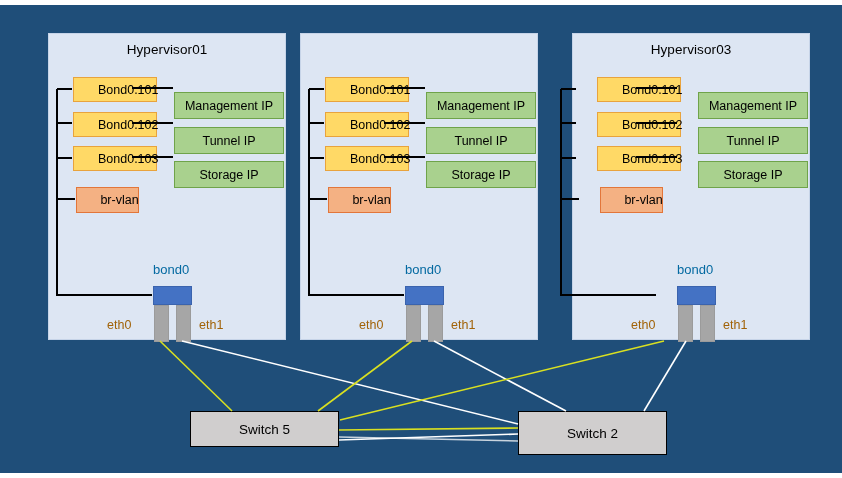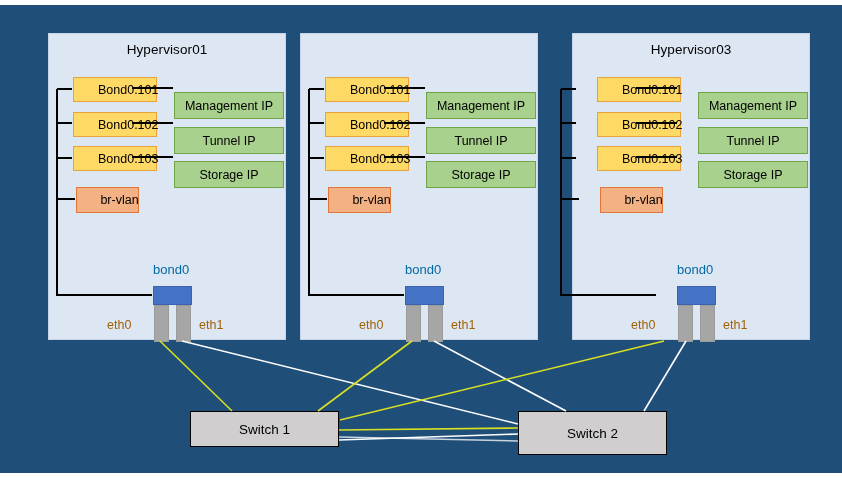--- a/index.html
+++ b/index.html
@@ -265,21 +265,21 @@
       <path d="M561,123 L576,123"></path>
       <path d="M561,158 L576,158"></path>
       <path d="M561,199 L579,199"></path>
       <path d="M636,88 L677,88"></path>
       <path d="M636,123 L677,123"></path>
       <path d="M636,157 L677,157"></path>
     </g>
   </svg>
 
   <div class="switch" style="left:190px; top:411px; width:149px; height:36px;">
-    <span>Switch 1</span>
+    <span>Switch 5</span>
   </div>
   <div class="switch" style="left:518px; top:411px; width:149px; height:44px;">
     <span>Switch 2</span>
   </div>
 
   <svg id="wires">
 
     <g fill="none" stroke-width="1.6">
 
       <path stroke="#d9e021" d="M160,341 L232,411"></path>

